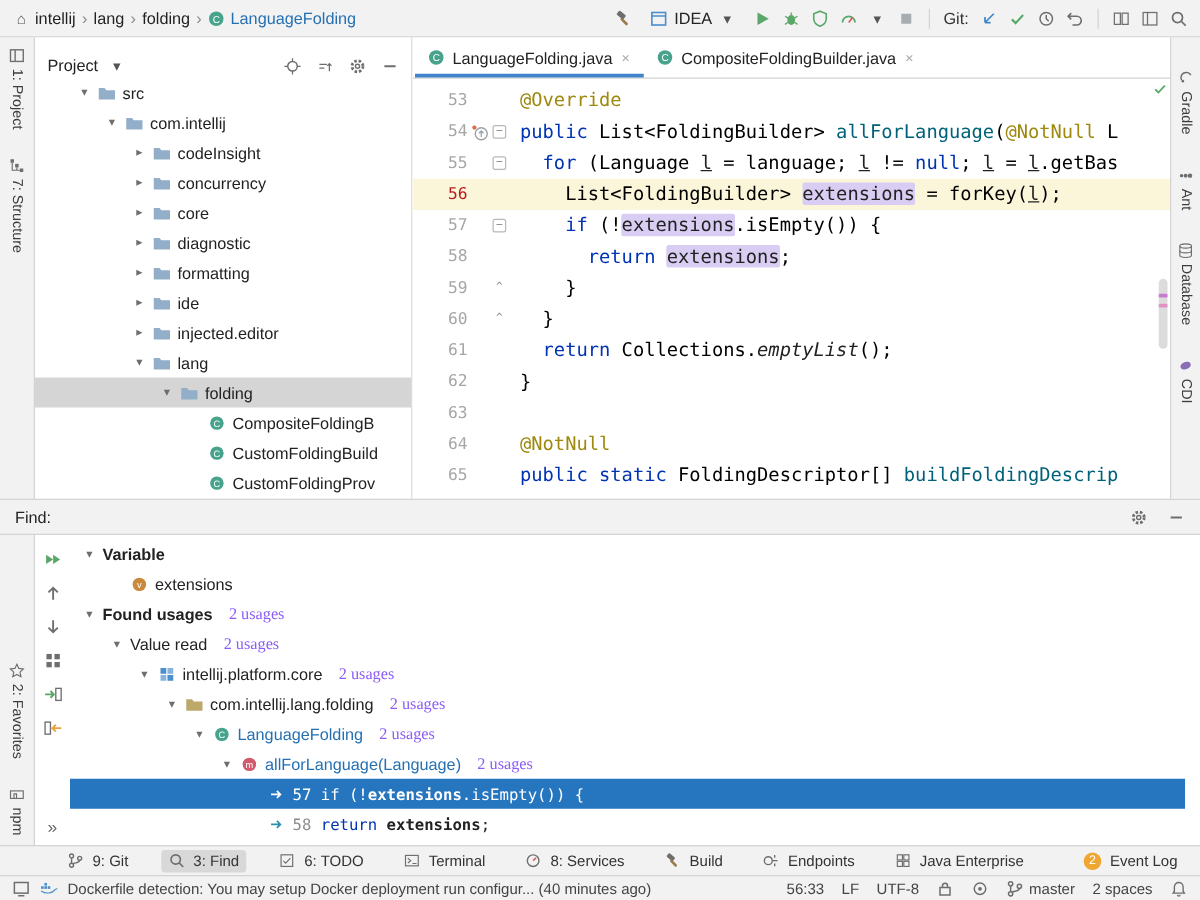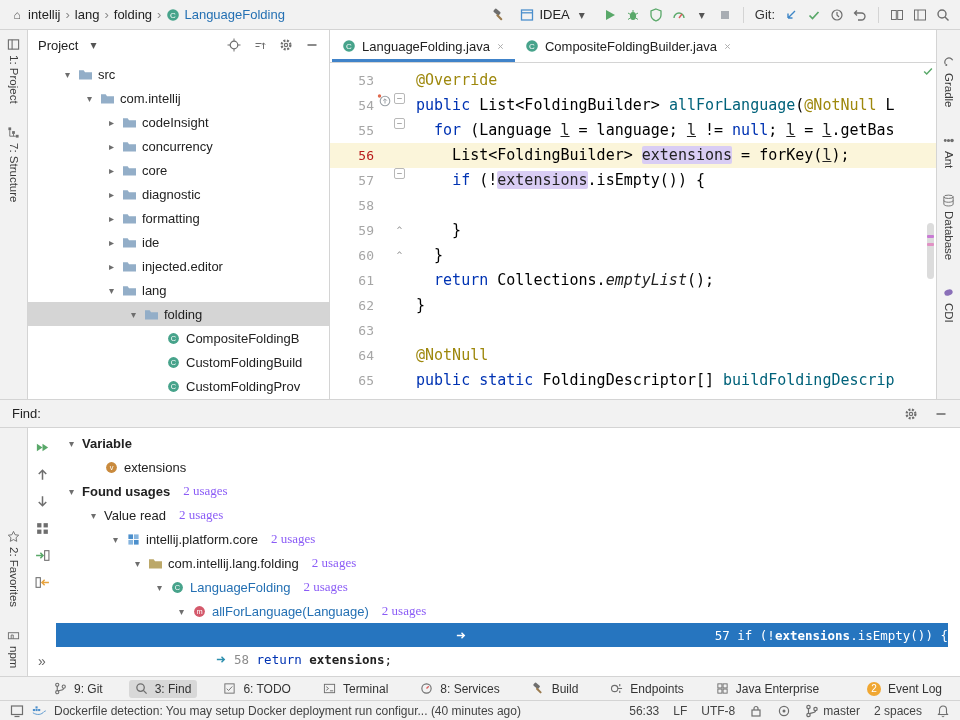--- a/index.html
+++ b/index.html
@@ -32,40 +32,40 @@
   .stripebtn{display:flex;flex-direction:column;align-items:center;gap:4px;cursor:default;}
   .stico{width:13px;height:13px;}
   .vlabel{writing-mode:vertical-rl;font-size:11.5px;color:#3c3c3c;}
   .rightstripe{position:absolute;left:936px;top:30px;width:24px;height:369px;background:#F2F2F2;
                border-left:1px solid #D4D4D4;box-sizing:border-box;display:flex;flex-direction:column;
                align-items:center;gap:26px;padding-top:26px;}
 
   
   .projpanel{position:absolute;left:28px;top:30px;width:302px;height:369px;background:#fff;
              border-right:1px solid #D4D4D4;box-sizing:border-box;overflow:hidden;}
-  .projhdr{height:30px;display:flex;align-items:center;gap:8px;padding:0 10px;}
+  .projhdr{height:30px;display:flex;align-items:flex-end;gap:8px;padding:0 10px;}
   .projicons{margin-left:auto;display:flex;gap:12px;}
   .ptree{padding-top:2px;}
   .trow{height:24px;display:flex;align-items:center;gap:5px;white-space:nowrap;cursor:default;}
   .trow.sel{background:#D5D5D5;}
   .chev{width:11px;flex:none;text-align:center;color:#6E6E6E;font-size:10px;}
   .nico{width:15px;height:13px;}
 
   
   .editor{position:absolute;left:330px;top:30px;width:606px;height:369px;background:#fff;overflow:hidden;}
   .tabsrow{height:32px;border-bottom:1px solid #D4D4D4;display:flex;align-items:stretch;padding-left:2px;}
   .etab{display:flex;align-items:center;gap:6px;padding:0 10px;position:relative;cursor:default;}
   .etab.act::after{content:'';position:absolute;left:0;right:0;bottom:0;height:3px;background:#4083C9;}
   .closeico{width:9px;height:9px;opacity:.75;}
   .cico{width:14px;height:14px;}
   .codewrap{position:relative;height:337px;padding-top:5px;font-family:"DejaVu Sans Mono",monospace;
             font-size:15px;box-sizing:border-box;}
   .cline{display:flex;height:25px;line-height:25px;white-space:pre;}
   .cline.cur{background:#FBF5DA;}
-  .gut{flex:none;width:78px;display:flex;justify-content:flex-end;gap:3px;
+  .gut{flex:none;width:78px;display:flex;align-items:center;justify-content:flex-end;gap:3px;
        padding-right:3px;box-sizing:border-box;}
   .lnum{color:#A6A6A6;font-size:13px;min-width:32px;text-align:right;font-family:"DejaVu Sans Mono",monospace;}
   .cline.cur .lnum{color:#b91c1c;}
   .gicon{width:14px;height:14px;display:inline-flex;}
   .gicon svg{width:100%;height:100%;}
   .fold{width:11px;font-size:9px;color:#8E8E8E;display:inline-flex;align-items:center;justify-content:center;}
   .fold.box{border:1px solid #B8B8B8;border-radius:2px;width:9px;height:9px;line-height:7px;background:#fff;font-size:9px;}
   .ccode{padding-left:8px;}
   .tk-k{color:#0033B3;} .tk-a{color:#9E880D;} .tk-m{color:#00627A;} .tk-p{color:#000;}
   .tk-u{text-decoration:underline;}
@@ -83,21 +83,21 @@
   .findtab{position:relative;height:100%;display:flex;align-items:center;gap:9px;padding:0 12px;margin-left:20px;}
   .findtab::after{content:'';position:absolute;left:0;right:0;bottom:-1px;height:3px;background:#4083C9;}
   .hdricos{margin-left:auto;display:flex;gap:16px;}
   .findbody{position:absolute;left:28px;top:428px;width:932px;height:248px;background:#fff;display:flex;overflow:hidden;}
   .findtoolbar{width:28px;flex:none;display:flex;flex-direction:column;align-items:center;gap:12px;padding-top:12px;box-sizing:border-box;}
   .fticon{width:15px;height:15px;}
   .fticon.txt{font-size:14px;color:#666;}
   .fticon.morebtn{margin-top:auto;margin-bottom:8px;}
   .ftree{flex:1;padding-top:3px;margin-right:12px;}
   .frow{height:24px;display:flex;align-items:center;gap:5px;white-space:nowrap;cursor:default;color:#222;}
-  .frow.fsel{background:#2675BF;justify-content:space-between;}
+  .frow.fsel{background:#2675BF;}
   .frow.fsel *{color:#fff;}
   .fb{font-weight:bold;}
   .flink{color:#2470B3;}
   .fcount{color:#8b5cf6;margin-left:8px;font-family:Liberation Serif, serif;}
   .ftoks{font-family:"DejaVu Sans Mono",monospace;font-size:12.5px;}
   .ft-ln{color:#8C8C8C;} .ft-kw{color:#0033B3;} .ft-b{font-weight:bold;} .ft-p{color:#222;}
   .usg{color:#2E8FAE;}
 
   
   .bbar{position:absolute;left:0;top:676px;width:960px;height:24px;background:#F2F2F2;
@@ -492,21 +492,21 @@
     <div class="codewrap">
         <div class="cline"><span class="gut"><span class="lnum">53</span><span class="gicon"></span><span class="fold"></span></span><span class="ccode"><span class="tk-a">@Override</span></span></div>
         <div class="cline"><span class="gut"><span class="lnum">54</span><span class="gicon"><svg viewBox="0 0 14 14">
                 <circle cx="8" cy="8" r="4.8" fill="none" stroke="#9AA0A6" stroke-width="1.1"></circle>
                 <path d="M8 10.5V6M6.2 7.6L8 5.8l1.8 1.8" stroke="#9AA0A6" fill="none"></path>
                 <circle cx="2.5" cy="3" r="1.7" fill="#E0694C"></circle>
               </svg></span><span class="fold box">−</span></span><span class="ccode"><span class="tk-k">public</span><span class="tk-p"> List&lt;FoldingBuilder&gt; </span><span class="tk-m">allForLanguage</span><span class="tk-p">(</span><span class="tk-a">@NotNull</span><span class="tk-p"> L</span></span></div>
         <div class="cline"><span class="gut"><span class="lnum">55</span><span class="gicon"></span><span class="fold box">−</span></span><span class="ccode"><span class="tk-p">  </span><span class="tk-k">for</span><span class="tk-p"> (Language </span><span class="tk-u">l</span><span class="tk-p"> = language; </span><span class="tk-u">l</span><span class="tk-p"> != </span><span class="tk-k">null</span><span class="tk-p">; </span><span class="tk-u">l</span><span class="tk-p"> = </span><span class="tk-u">l</span><span class="tk-p">.getBas</span></span></div>
         <div class="cline cur"><span class="gut"><span class="lnum">56</span><span class="gicon"></span><span class="fold"></span></span><span class="ccode"><span class="tk-p">    List&lt;FoldingBuilder&gt; </span><span class="tk-h">extensions</span><span class="tk-p"> = forKey(</span><span class="tk-u">l</span><span class="tk-p">);</span></span></div>
         <div class="cline"><span class="gut"><span class="lnum">57</span><span class="gicon"></span><span class="fold box">−</span></span><span class="ccode"><span class="tk-p">    </span><span class="tk-k">if</span><span class="tk-p"> (!</span><span class="tk-h">extensions</span><span class="tk-p">.isEmpty()) {</span></span></div>
-        <div class="cline"><span class="gut"><span class="lnum">58</span><span class="gicon"></span><span class="fold"></span></span></div>
+        <div class="cline"><span class="gut"><span class="lnum">58</span><span class="gicon"></span><span class="fold"></span></span><span class="ccode"><span class="tk-p">      </span><span class="tk-k">return</span><span class="tk-p"> </span><span class="tk-h">extensions</span><span class="tk-p">;</span></span></div>
         <div class="cline"><span class="gut"><span class="lnum">59</span><span class="gicon"></span><span class="fold">^</span></span><span class="ccode"><span class="tk-p">    }</span></span></div>
         <div class="cline"><span class="gut"><span class="lnum">60</span><span class="gicon"></span><span class="fold">^</span></span><span class="ccode"><span class="tk-p">  }</span></span></div>
         <div class="cline"><span class="gut"><span class="lnum">61</span><span class="gicon"></span><span class="fold"></span></span><span class="ccode"><span class="tk-p">  </span><span class="tk-k">return</span><span class="tk-p"> Collections.</span><span class="tk-i">emptyList</span><span class="tk-p">();</span></span></div>
         <div class="cline"><span class="gut"><span class="lnum">62</span><span class="gicon"></span><span class="fold"></span></span><span class="ccode"><span class="tk-p">}</span></span></div>
         <div class="cline"><span class="gut"><span class="lnum">63</span><span class="gicon"></span><span class="fold"></span></span><span class="ccode"></span></div>
         <div class="cline"><span class="gut"><span class="lnum">64</span><span class="gicon"></span><span class="fold"></span></span><span class="ccode"><span class="tk-a">@NotNull</span></span></div>
         <div class="cline"><span class="gut"><span class="lnum">65</span><span class="gicon"></span><span class="fold"></span></span><span class="ccode"><span class="tk-k">public</span><span class="tk-p"> </span><span class="tk-k">static</span><span class="tk-p"> FoldingDescriptor[] </span><span class="tk-m">buildFoldingDescrip</span></span></div>
       </div>
     <div class="estripe">
       <span class="okcheck icn">

